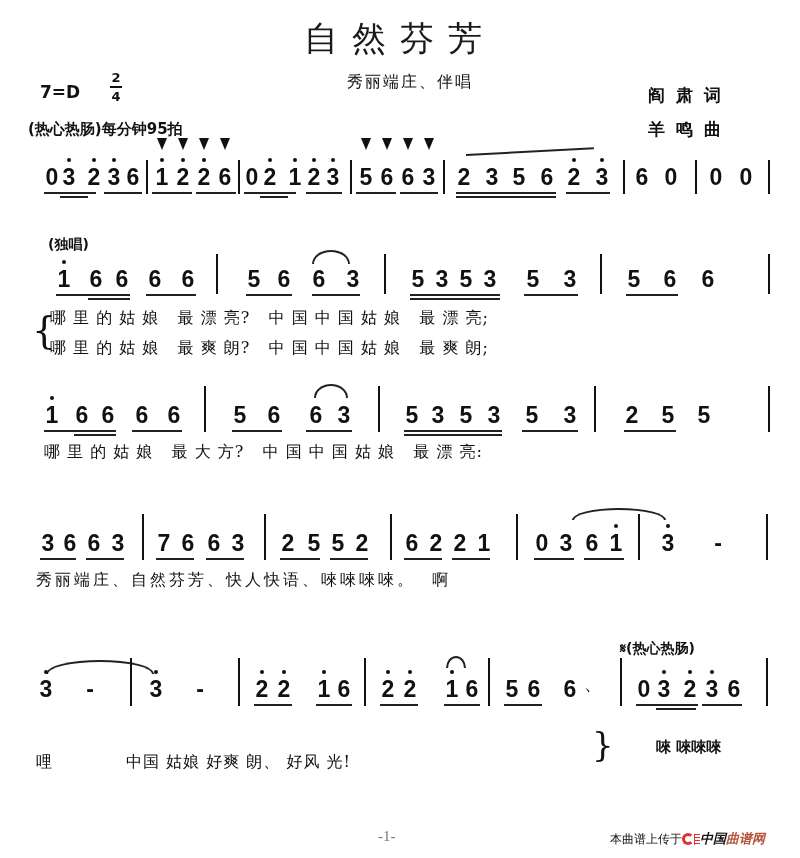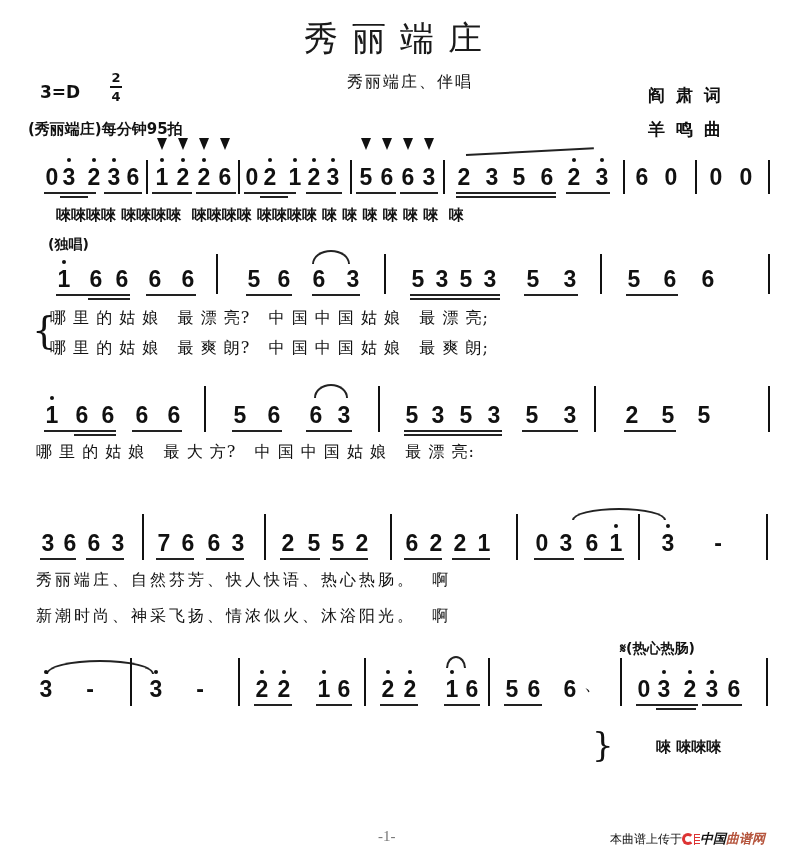--- a/index.html
+++ b/index.html
@@ -28,31 +28,31 @@
   .footer-page { left:378px; top:828px; font-family:"Liberation Serif", serif; font-size:15px; color:#777; }
   .footer-src { left:610px; top:830px; font-size:12px; display:flex; align-items:center; }
   .logo-c { width:12px; height:12px; border-radius:50%; border:3px solid #d33; border-right-color:transparent; box-sizing:border-box; }
   .logo-bars { width:5px; height:11px; border-left:1px solid #d33; background: repeating-linear-gradient(#d33 0 1px, transparent 1px 3px); }
   .logo-text1 { font-weight:bold; font-style:italic; color:#111; font-size:13px; }
   .logo-text2 { font-weight:bold; font-style:italic; color:#b5543c; font-size:13px; }
 </style>
 </head>
 <body>
 
-<div class="abs title">秀丽端庄</div>
+<div class="abs title">自然芬芳</div>
 <div class="abs subtitle">秀丽端庄、伴唱</div>
-<div class="abs key">3=D</div>
+<div class="abs key">7=D</div>
 <div class="abs tsig">
   <span>2</span>
   <span class="line"></span>
   <span>4</span>
 </div>
 <div class="abs lyricist">阎肃词</div>
 <div class="abs composer">羊鸣曲</div>
-<div class="abs tempo">(秀丽端庄)每分钟95拍</div>
+<div class="abs tempo">(热心热肠)每分钟95拍</div>
 
 <div class="staff" style="top:160px;height:80px;">
 
   <span class="note" style="left:44px;top:4px">0</span>
   <span class="note" style="left:61px;top:4px"><i class="dot"></i>3</span>
   <span class="note" style="left:86px;top:4px"><i class="dot"></i>2</span>
   <span class="note" style="left:106px;top:4px"><i class="dot"></i>3</span>
   <span class="note" style="left:125px;top:4px">6</span>
   <div class="ul" style="left:44px;top:32px;width:52px"></div>
   <div class="ul" style="left:60px;top:36px;width:28px"></div>
@@ -98,21 +98,20 @@
   <div class="bar" style="left:623px;top:0;height:34px"></div>
 
   <span class="note" style="left:634px;top:4px">6</span>
   <span class="note" style="left:663px;top:4px">0</span>
   <div class="bar" style="left:695px;top:0;height:34px"></div>
 
   <span class="note" style="left:708px;top:4px">0</span>
   <span class="note" style="left:738px;top:4px">0</span>
   <div class="bar" style="left:768px;top:0;height:34px"></div>
 
-  <div class="lyric" style="left:56px;top:46px;font-size:15px;font-weight:bold">唻唻唻唻 唻唻唻唻  唻唻唻唻 唻唻唻唻 唻 唻 唻 唻 唻 唻  唻</div>
 </div>
 
 <div class="abs sectlabel" style="left:48px;top:236px">(独唱)</div>
 
 <div class="staff" style="top:262px;height:110px;">
   <span class="note" style="left:56px;top:4px"><i class="dot"></i>1</span>
   <span class="note" style="left:88px;top:4px">6</span>
   <span class="note" style="left:114px;top:4px">6</span>
   <span class="note" style="left:147px;top:4px">6</span>
   <span class="note" style="left:180px;top:4px">6</span>
@@ -182,21 +181,21 @@
   <div class="ul" style="left:404px;top:36px;width:98px"></div>
   <div class="ul" style="left:522px;top:32px;width:56px"></div>
   <div class="bar" style="left:594px;top:-12px;height:46px"></div>
 
   <span class="note" style="left:624px;top:4px">2</span>
   <span class="note" style="left:660px;top:4px">5</span>
   <span class="note" style="left:696px;top:4px">5</span>
   <div class="ul" style="left:624px;top:32px;width:52px"></div>
   <div class="bar" style="left:768px;top:-12px;height:46px"></div>
 
-  <div class="lyric" style="left:36px;top:44px;letter-spacing:1px">哪 里 的 姑 娘   最 大 方?   中 国 中 国 姑 娘   最 漂 亮:</div>
+  <div class="lyric" style="left:44px;top:44px;letter-spacing:1px">哪 里 的 姑 娘   最 大 方?   中 国 中 国 姑 娘   最 漂 亮:</div>
 </div>
 
 <div class="staff" style="top:530px;height:110px;">
   <span class="note" style="left:40px;top:0px">3</span>
   <span class="note" style="left:62px;top:0px">6</span>
   <span class="note" style="left:86px;top:0px">6</span>
   <span class="note" style="left:110px;top:0px">3</span>
   <div class="ul" style="left:40px;top:28px;width:36px"></div>
   <div class="ul" style="left:86px;top:28px;width:38px"></div>
   <div class="bar" style="left:142px;top:-16px;height:46px"></div>
@@ -231,22 +230,21 @@
   <span class="note" style="left:608px;top:0px"><i class="dot"></i>1</span>
   <div class="ul" style="left:534px;top:28px;width:40px"></div>
   <div class="ul" style="left:584px;top:28px;width:40px"></div>
   <div class="tie" style="left:572px;top:-22px;width:90px;height:10px"></div>
   <div class="bar" style="left:638px;top:-16px;height:46px"></div>
 
   <span class="note" style="left:660px;top:0px"><i class="dot"></i>3</span>
   <span class="note" style="left:710px;top:0px">-</span>
   <div class="bar" style="left:766px;top:-16px;height:46px"></div>
 
-  <div class="lyric" style="left:36px;top:40px;letter-spacing:3px">秀丽端庄、自然芬芳、快人快语、热心热肠。  啊</div>
-  <div class="lyric" style="left:36px;top:76px;letter-spacing:3px">新潮时尚、神采飞扬、情浓似火、沐浴阳光。  啊</div>
+  <div class="lyric" style="left:36px;top:40px;letter-spacing:3px">秀丽端庄、自然芬芳、快人快语、唻唻唻唻。  啊</div>
 </div>
 
 <div class="abs sectlabel" style="left:620px;top:640px">𝄋(热心热肠)</div>
 
 <div class="staff" style="top:676px;height:110px;">
   <div class="tie" style="left:46px;top:-16px;width:104px;height:12px"></div>
   <span class="note" style="left:38px;top:0px"><i class="dot"></i>3</span>
   <span class="note" style="left:82px;top:0px">-</span>
   <div class="bar" style="left:130px;top:-18px;height:48px"></div>
   <span class="note" style="left:148px;top:0px"><i class="dot"></i>3</span>
@@ -280,20 +278,21 @@
   <span class="note" style="left:636px;top:0px">0</span>
   <span class="note" style="left:656px;top:0px"><i class="dot"></i>3</span>
   <span class="note" style="left:682px;top:0px"><i class="dot"></i>2</span>
   <span class="note" style="left:704px;top:0px"><i class="dot"></i>3</span>
   <span class="note" style="left:726px;top:0px">6</span>
   <div class="ul" style="left:636px;top:28px;width:62px"></div>
   <div class="ul" style="left:656px;top:32px;width:40px"></div>
   <div class="ul" style="left:702px;top:28px;width:40px"></div>
   <div class="bar" style="left:766px;top:-18px;height:48px"></div>
 
+  <div class="lyric" style="left:36px;top:76px;letter-spacing:1px">哩            中国 姑娘 好爽 朗、 好风 光!</div>
   <div class="brace" style="left:592px;top:50px;font-size:34px;line-height:36px">}</div>
   <div class="lyric" style="left:656px;top:62px;font-size:15px;font-weight:bold">唻 唻唻唻</div>
 </div>
 
 <div class="abs footer-page">-1-</div>
 <div class="abs footer-src">
   <span>本曲谱上传于</span>
   <span class="logo-c"></span>
   <span class="logo-bars"></span>
   <span class="logo-text1">中国</span>

